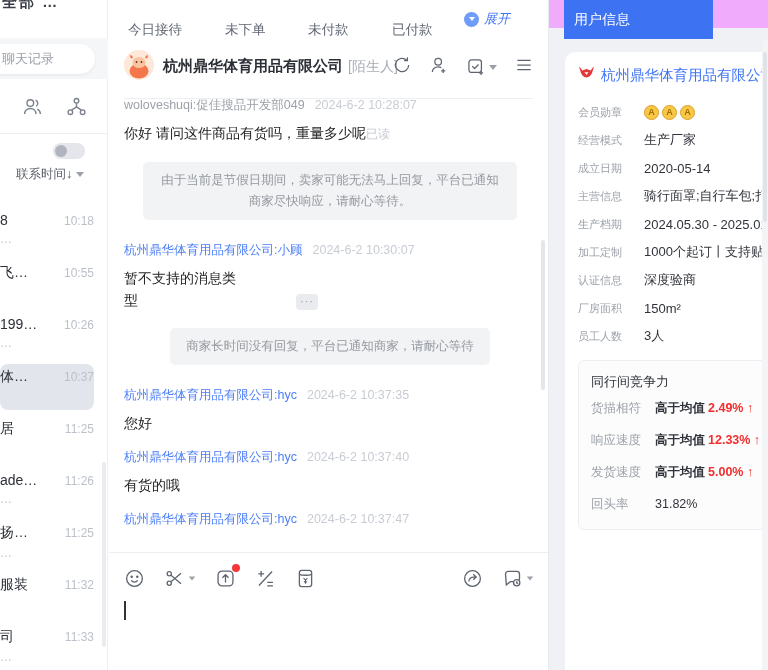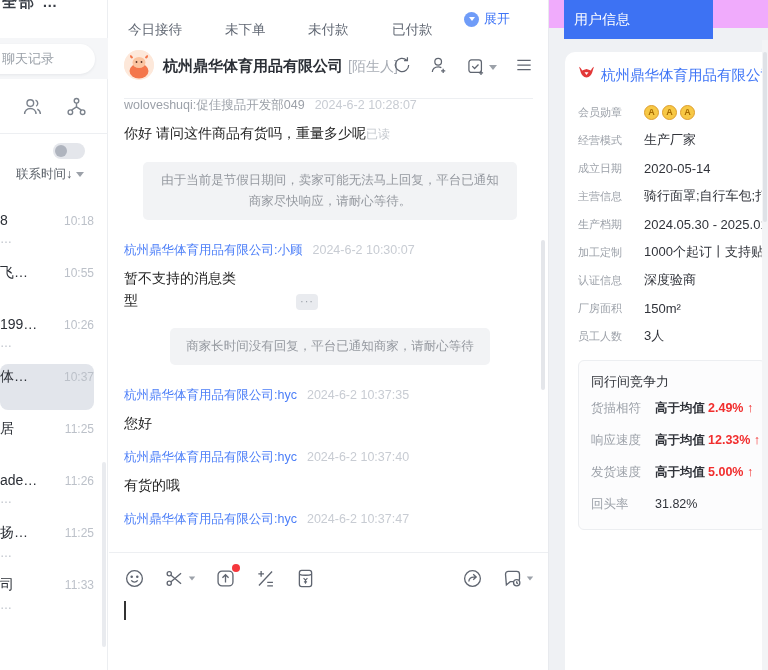--- a/index.html
+++ b/index.html
@@ -27,21 +27,21 @@
   .ci-line { position:relative; display:flex; justify-content:space-between; align-items:baseline; }
   .ci-name { font-size:14px; color:#2B2F36; white-space:nowrap; overflow:hidden; max-width:52px; }
   .ci-time { font-size:12px; color:#BCC1C9; }
   .ci-prev { position:relative; font-size:12px; color:#BCC1C9; margin-top:4px; }
   .side-scroll { position:absolute; right:1px; top:462px; width:4px; height:185px; border-radius:2px; background:#E9EBEF; }
 
   
   .chat-col { position:absolute; left:109px; top:0; width:439px; height:670px; background:#fff; }
   .tabs { position:absolute; left:0; top:8px; width:439px; height:37px; }
   .tab { position:absolute; top:13px; font-size:13.5px; color:#5F6672; cursor:default; }
-  .expand { position:absolute; right:38px; top:2px; display:flex; align-items:center; gap:5px; }
+  .expand { position:absolute; right:38px; top:2px; display:flex; align-items:center; gap:5px;font-style:italic; }
   .expand .circ { width:15px; height:15px; border-radius:50%; background:#6F9CF8; display:flex; align-items:center; justify-content:center; }
   .expand .circ i { width:0; height:0; border-left:3.5px solid transparent; border-right:3.5px solid transparent; border-top:4.5px solid #fff; }
   .expand span { font-size:13px; color:#3E74F6; }
   .chat-head { position:absolute; left:0; top:38px; width:439px; height:60px; }
   .avatar { position:absolute; left:15px; top:12px; width:30px; height:30px; border-radius:50%; background:#FDE9DC; overflow:hidden; }
   .chat-title { position:absolute; left:54px; top:19px; font-size:15px; font-weight:700; color:#2B2F36; }
   .chat-tag { font-weight:400; color:#A8ADB5; font-size:14px; margin-left:5px; }
   .head-icons { position:absolute; right:14px; top:17px; display:flex; align-items:center; gap:17px; }
   .head-icons svg { width:20px; height:20px; stroke:#5F6570; fill:none; stroke-width:1.5; }
   .head-div { position:absolute; left:15px; top:98px; width:409px; height:1px; background:#EDEFF2; }
@@ -172,20 +172,26 @@
       </li>
       <li class="chat-item">
         <div class="ci-line">
             <span class="ci-name">扬…</span>
             <span class="ci-time">11:25</span>
           </div>
         <div class="ci-prev">…</div>
       </li>
       <li class="chat-item">
         <div class="ci-line">
+            <span class="ci-name">服装</span>
+            <span class="ci-time">11:32</span>
+          </div>
+      </li>
+      <li class="chat-item">
+        <div class="ci-line">
             <span class="ci-name">司</span>
             <span class="ci-time">11:33</span>
           </div>
         <div class="ci-prev">…</div>
       </li>
     </ul>
     <div class="side-scroll"></div>
   </aside>
 
   <section class="chat-col">

